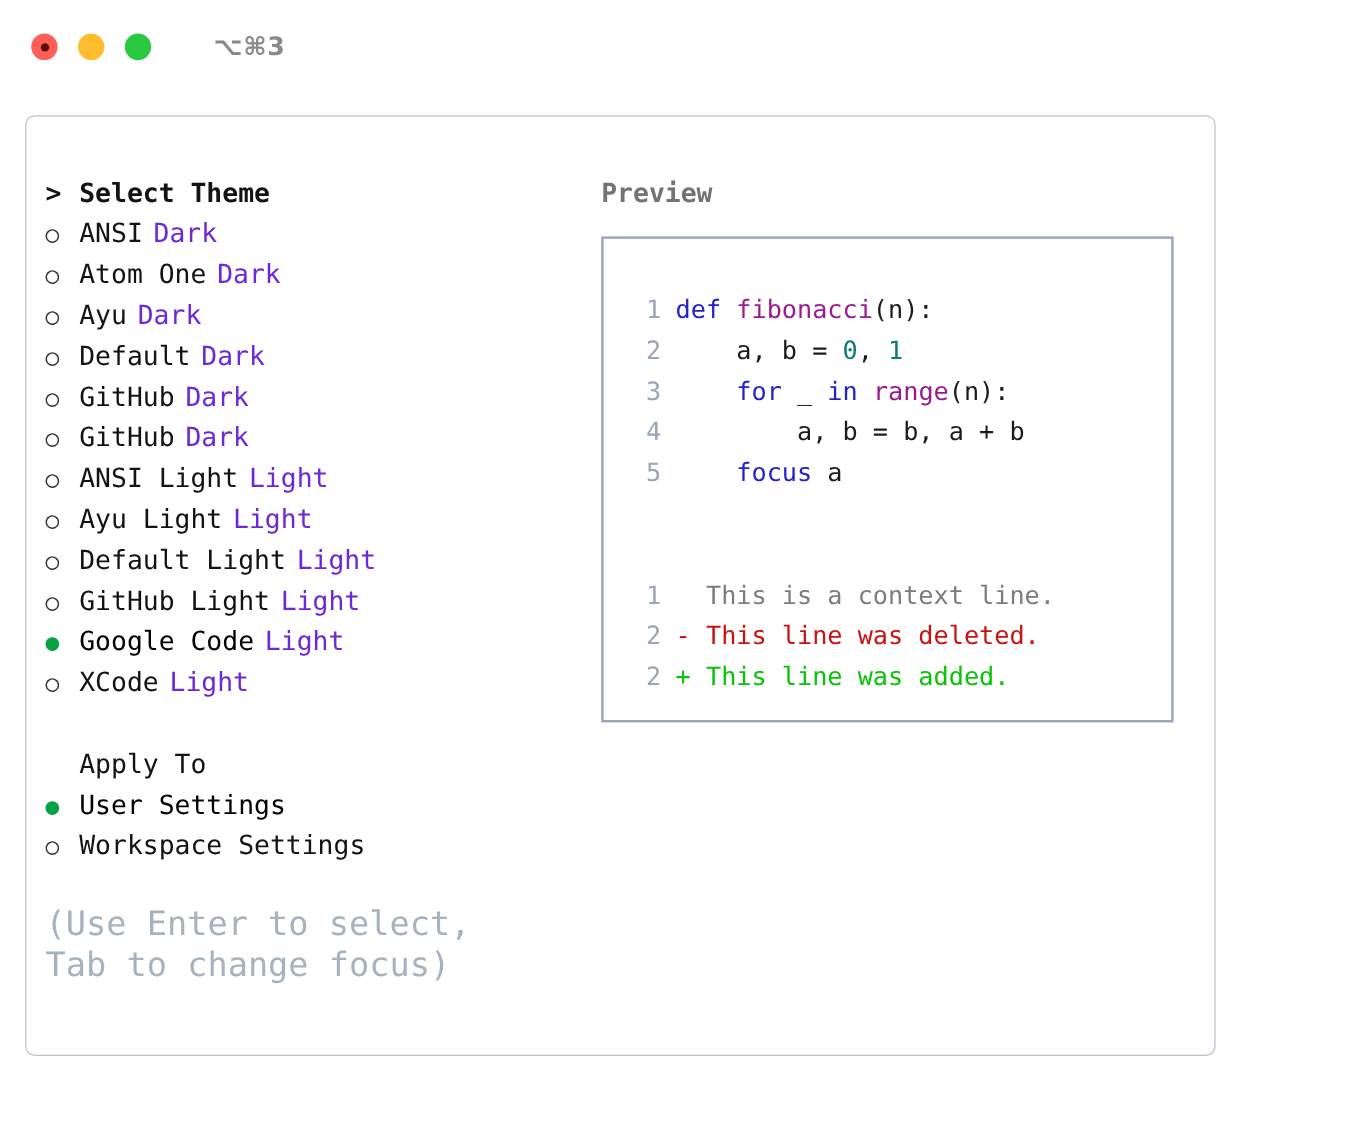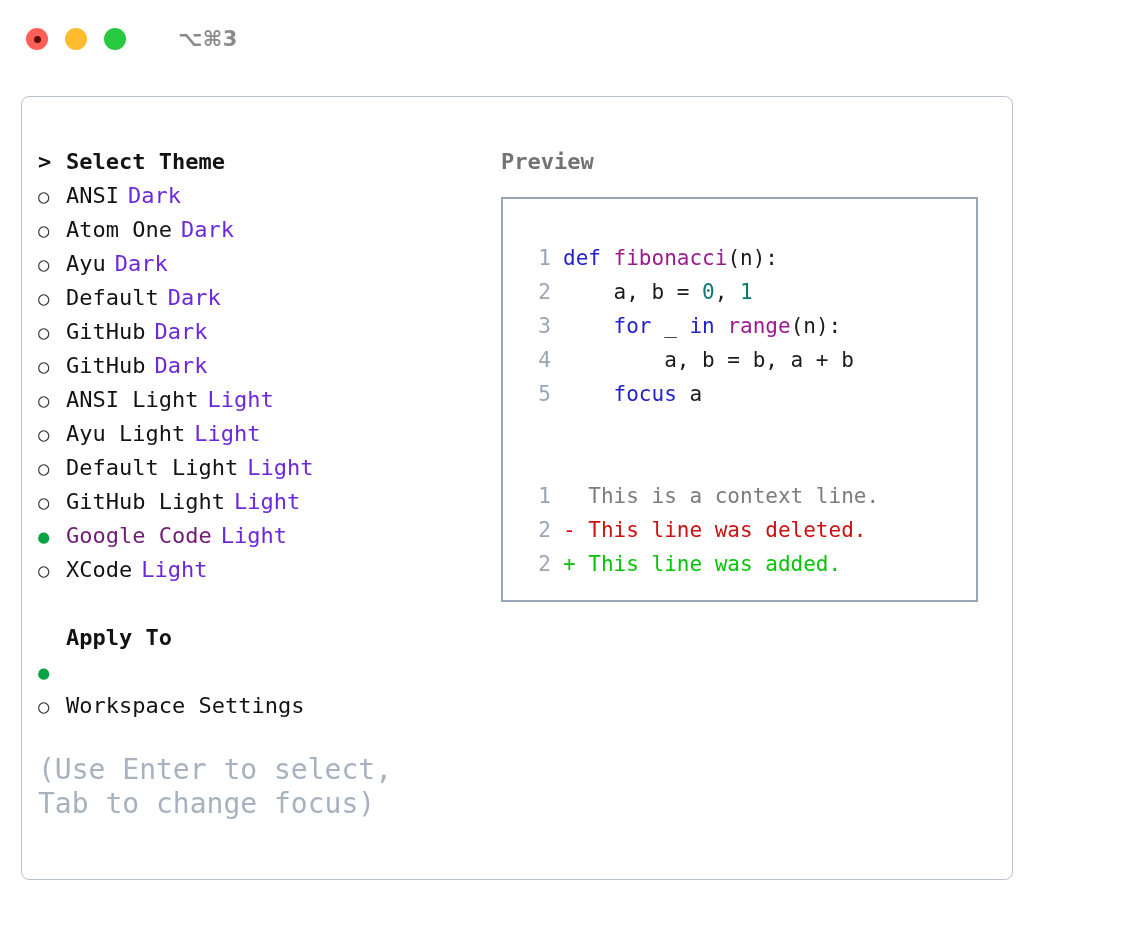--- a/index.html
+++ b/index.html
@@ -104,21 +104,21 @@
     line-height: 34px;
     white-space: pre;
     display: flex;
   }
   .section-head .caret {
     width: 28px;
     display: inline-block;
   }
   .section-head.no-caret .caret { visibility: hidden; }
   .section-head.plain {
-    font-weight: bold;
+    font-weight: normal;
     text-align: right;
   }
 
   .opt-list { margin: 0; padding: 0; list-style: none; }
 
   .opt {
     display: flex;
     align-items: baseline;
     font-size: 22px;
     line-height: 34px;
@@ -126,21 +126,21 @@
     white-space: pre;
   }
   .opt .bullet {
     width: 28px;
     flex: 0 0 28px;
     font-size: 19px;
     color: #333333;
     display: inline-block;
   }
   .opt.selected .bullet { color: #03a344; }
-  .opt.selected .opt-label { color: #701a75; }
+  .opt.selected .opt-label { color: #000000; }
   .opt-label { color: #131313; text-align: right; }
   .opt-tag {
     color: #6d28d9;
     margin-left: 9px;
   }
 
   .group-gap { height: 34px; }
   .hint-gap  { height: 30px; }
 
   .hint {
@@ -239,21 +239,21 @@
           </ul>
 
         <div class="group-gap"></div>
 
         <div class="section-head plain no-caret">
           <span class="caret"></span>
           <span>Apply To</span>
         </div>
 
         <ul class="opt-list" id="apply-list">
-            <li class="opt selected"><span class="bullet">●</span></li>
+            <li class="opt selected"><span class="bullet">●</span><span class="opt-label">User Settings</span></li>
             <li class="opt"><span class="bullet">○</span><span class="opt-label">Workspace Settings</span></li>
           </ul>
 
         <div class="hint-gap"></div>
 
         <div class="hint">(Use Enter to select, Tab to change focus)</div>
       </div>
 
       <div class="right-col">
         <div class="preview-title">Preview</div>

